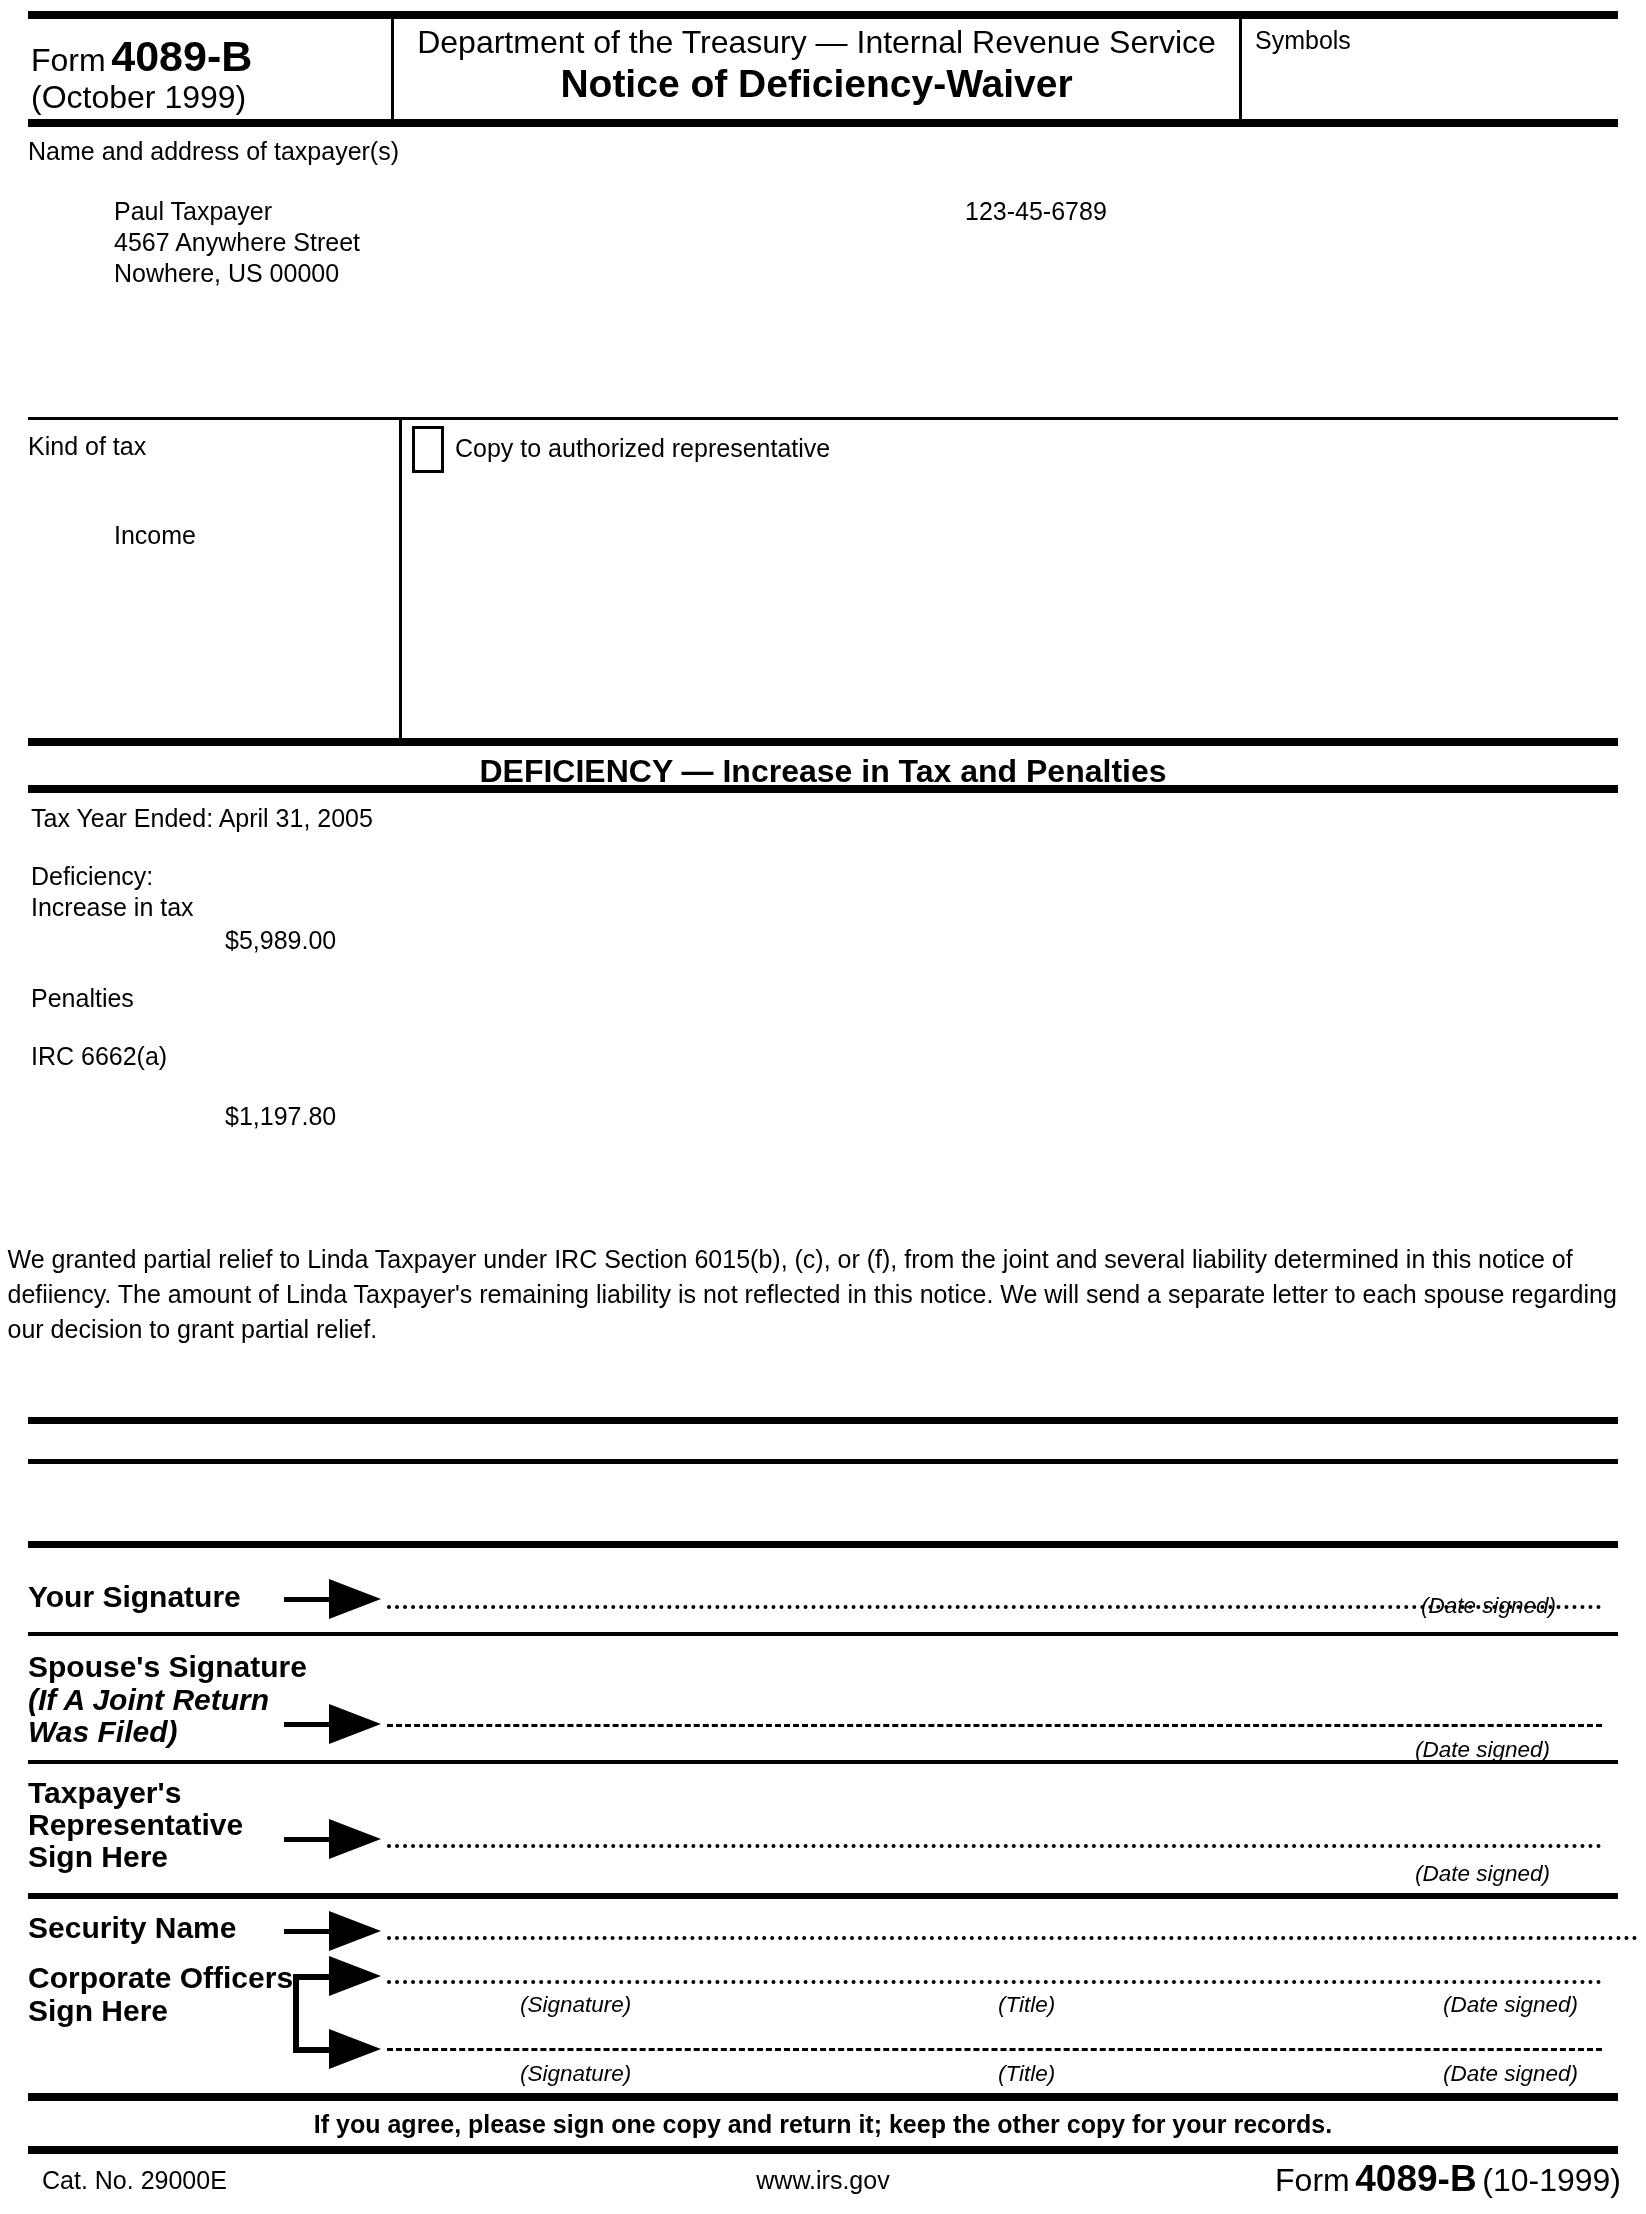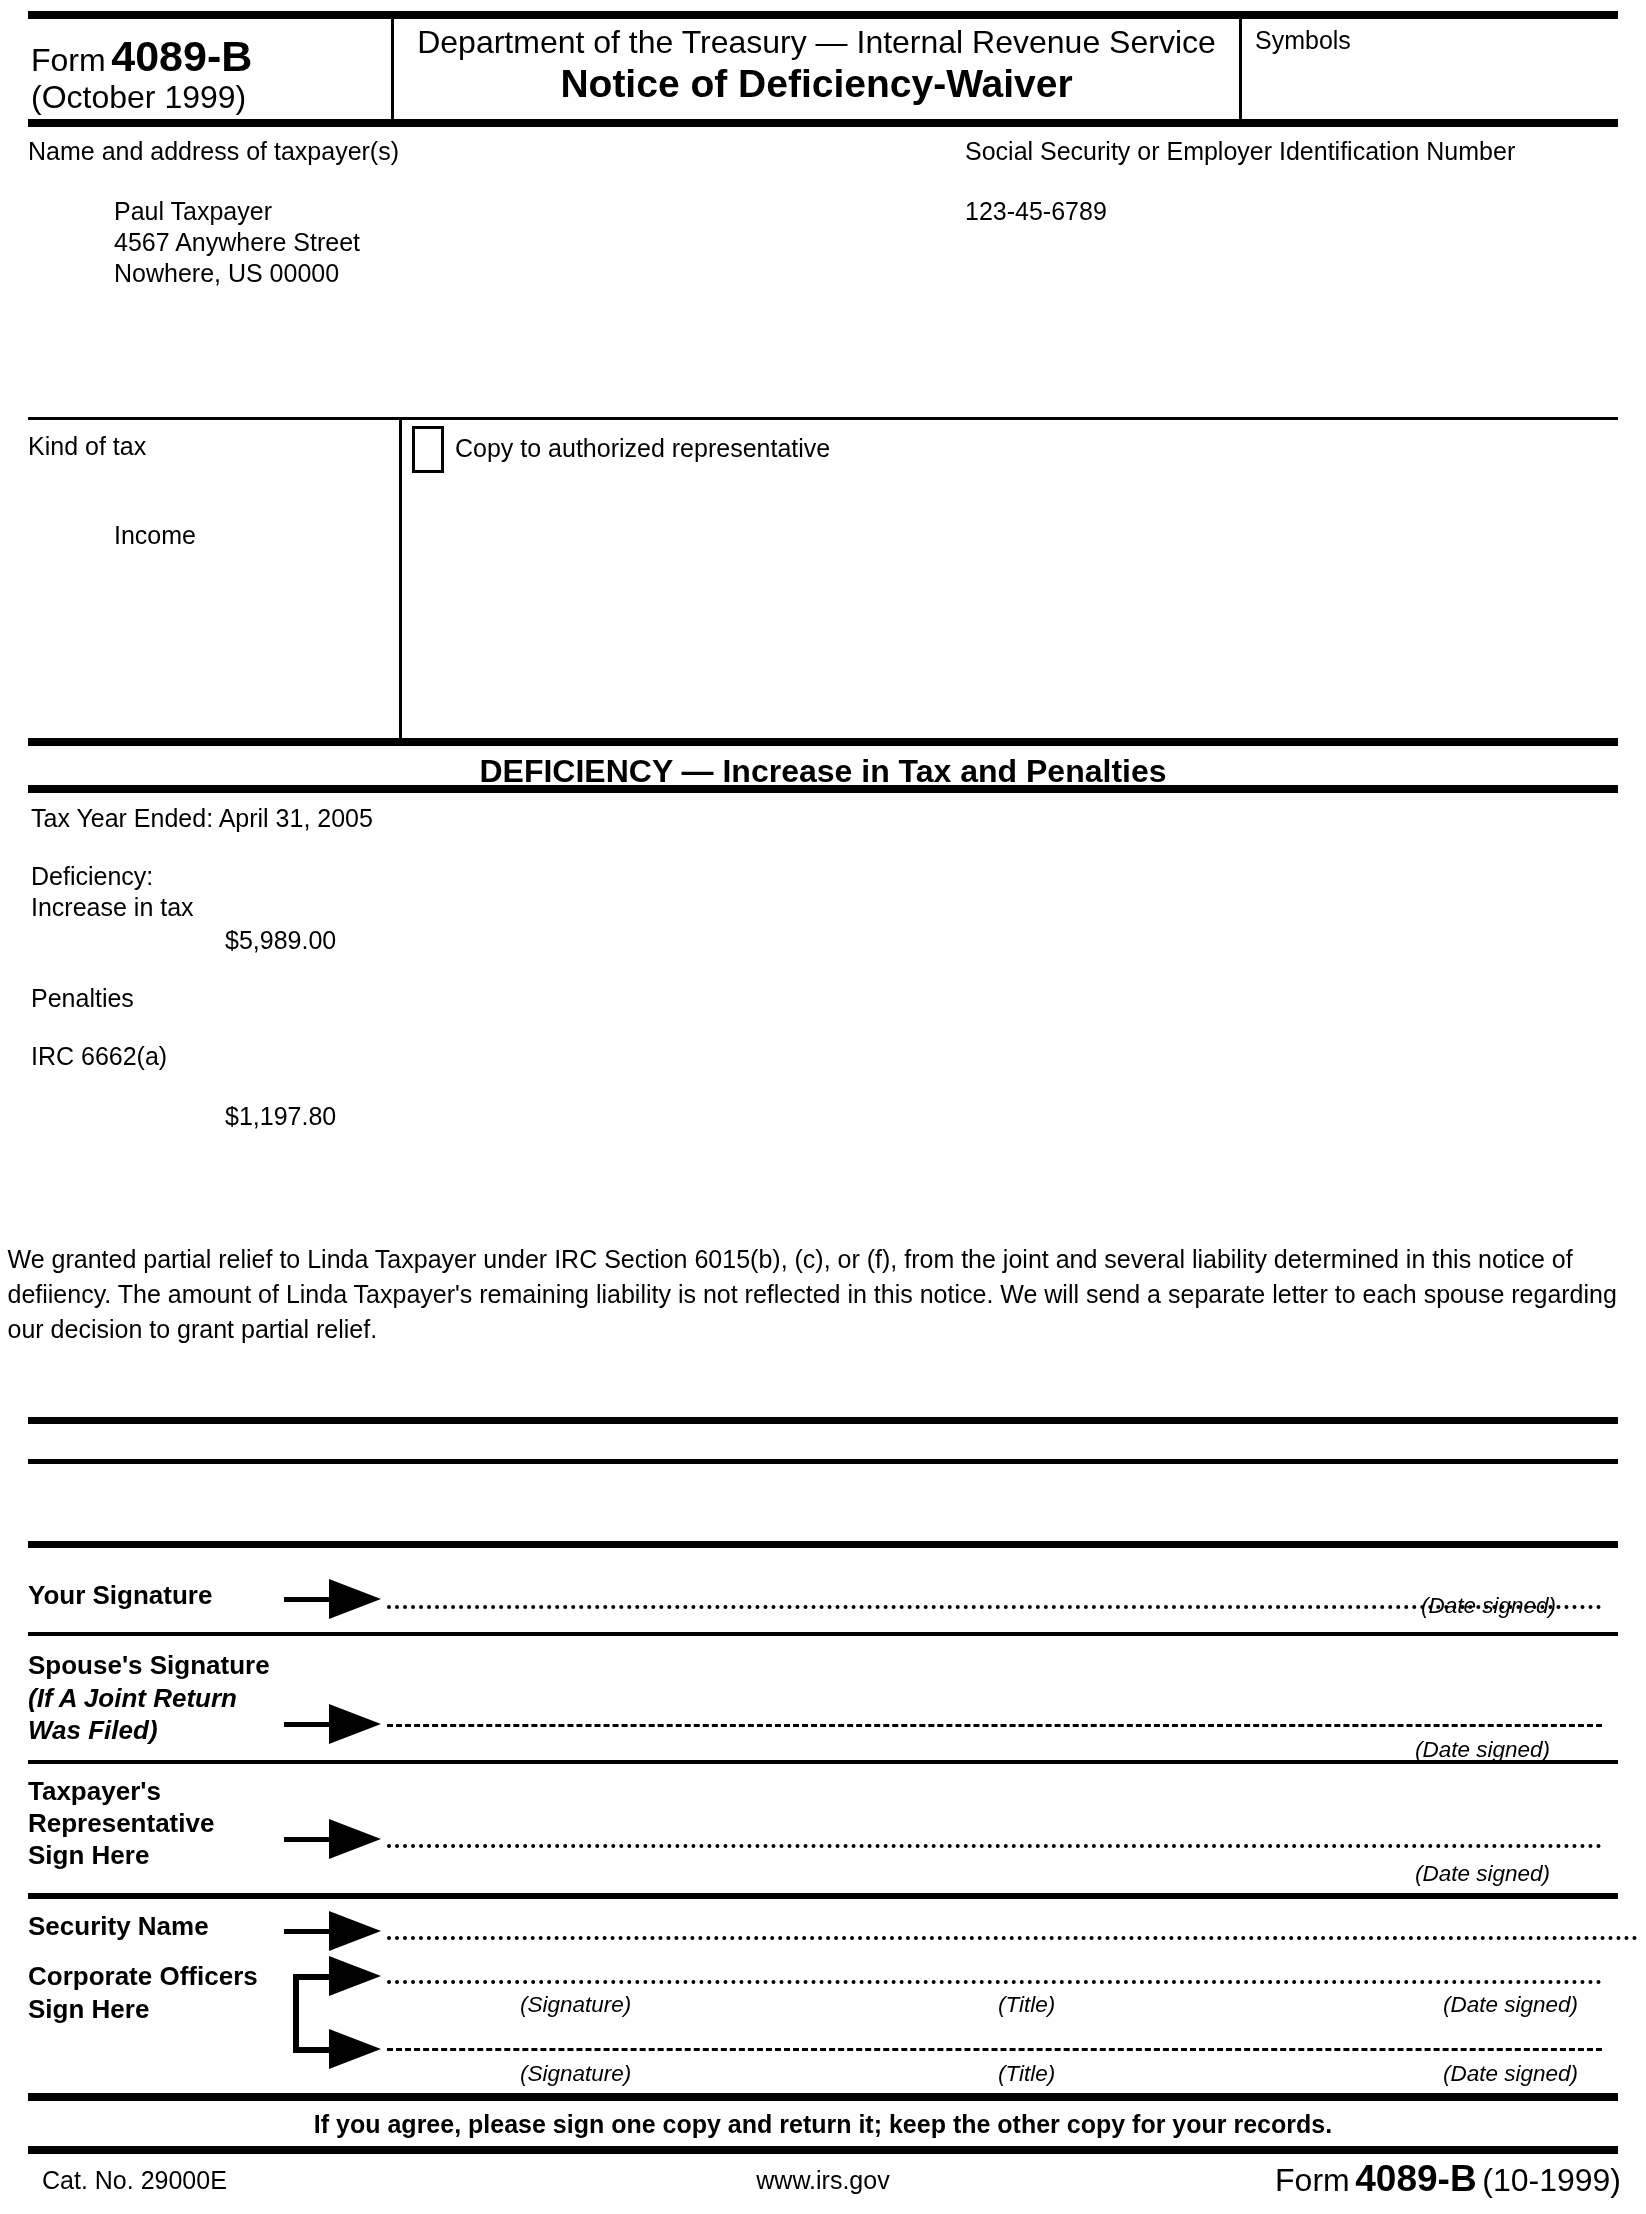--- a/index.html
+++ b/index.html
@@ -8,21 +8,21 @@
     font-family:"Liberation Sans", sans-serif; color:#000; overflow:hidden;
     margin:0 auto;
   }
   .abs { position:absolute; white-space:nowrap; }
   .bar { position:absolute; background:#000; }
   .vline { position:absolute; background:#000; }
   .b { font-weight:bold; }
   .i { font-style:italic; }
   .t27 { font-size:25px; }
   .t26 { font-size:32px; }
-  .t28 { font-size:26px; }
+  .t28 { font-size:30px; }
   .cap { font-size:22.5px; font-style:italic; }
   .center { text-align:center; }
   .dotline { position:absolute; border-top:4.7px dotted #000; height:0; }
   .dashline { position:absolute; border-top:3.7px dashed #000; height:0; }
   .arrow-tail { position:absolute; background:#000; height:4.7px; }
   .arrow-head { position:absolute; width:0; height:0;
     border-top:20.6px solid transparent; border-bottom:20.6px solid transparent;
     border-left:52px solid #000; }
   .checkbox { position:absolute; width:26px; height:41px; border:3.7px solid #000; background:#fff; }
   .wrap { white-space:normal; }
@@ -45,21 +45,20 @@
 
   <div class="abs t26 center" style="left:394px; top:24px; width:845px;">Department of the Treasury — Internal Revenue Service</div>
   <div class="abs b center" style="left:394px; top:62px; width:845px; font-size:39px;">Notice of Deficiency-Waiver</div>
 
   <div class="vline" style="left:1239px; top:19px; width:2.8px; height:100px;"></div>
   <div class="abs t27" style="left:1255px; top:26px;">Symbols</div>
 
   <div class="bar" style="left:28px; top:119px; width:1590px; height:7.5px;"></div>
 
   <div class="abs t27" style="left:28px; top:137px;">Name and address of taxpayer(s)</div>
-  <div class="abs t27" style="left:965px; top:137px;">Social Security or Employer Identification Number</div>
 
   <div class="abs t27" style="left:114px; top:197px;">Paul Taxpayer</div>
   <div class="abs t27" style="left:114px; top:228px;">4567 Anywhere Street</div>
   <div class="abs t27" style="left:114px; top:259px;">Nowhere, US 00000</div>
   <div class="abs t27" style="left:965px; top:197px;">123-45-6789</div>
 
   <div class="bar" style="left:28px; top:417px; width:1590px; height:2.8px;"></div>
   <div class="abs t27" style="left:28px; top:432px;">Kind of tax</div>
   <div class="vline" style="left:399px; top:417px; width:2.8px; height:324px;"></div>
   <div class="checkbox" style="left:412px; top:426px;"></div>

